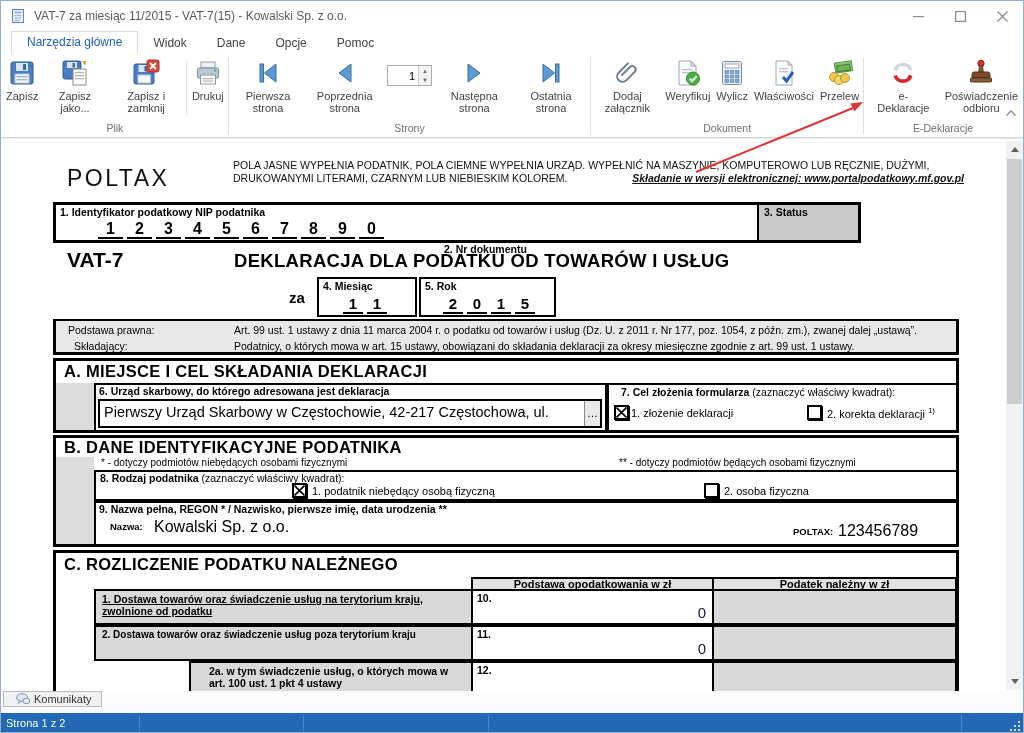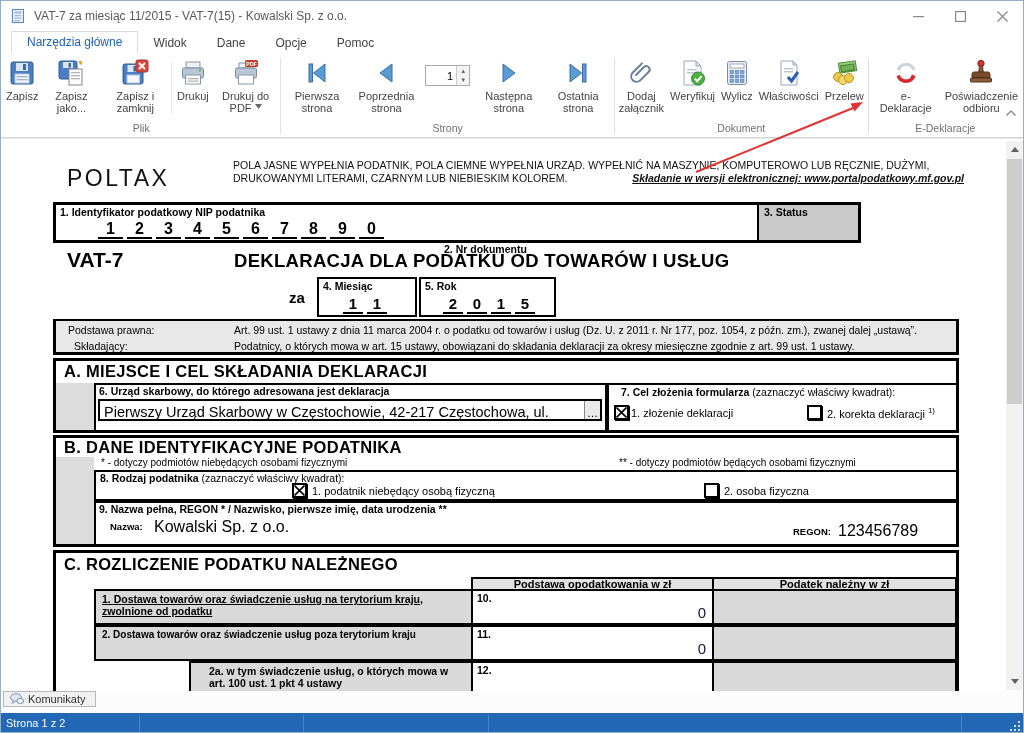--- a/index.html
+++ b/index.html
@@ -59,21 +59,21 @@
 
   
   .vscroll { position:absolute; right:0; top:2px; width:17px; height:549px; background:#f1f1f1; }
   .varrow { position:absolute; left:0; width:17px; height:17px; display:flex; align-items:center;
             justify-content:center; }
   .vthumb { position:absolute; left:1px; width:15px; background:#cdcdcd; }
 
   
   .komrow { height:22px; background:#fcfcfc; position:relative; }
   .komtab { position:absolute; left:2px; top:0; height:16px; display:flex; align-items:center;
-            gap:4px; padding:0 10px 0 6px; background:#f1f1f1; border:1px solid #b9b9b9;
+            gap:4px; padding:0 10px 0 12px; background:#f1f1f1; border:1px solid #b9b9b9;
             font-size:11px; color:#333; }
   .statusbar { height:21px; background:#2268b4; position:relative; color:#fff; font-size:11px; }
   .statusbar .stxt { position:absolute; left:5px; top:4px; }
   .sdiv { position:absolute; top:2px; bottom:2px; width:1px; background:#4d86c6; }
   .grip { position:absolute; right:2px; bottom:2px; width:12px; height:12px; }
 
   .annotation { position:absolute; left:690px; top:95px; z-index:60; pointer-events:none; }
 </style>
 </head>
 <body>
@@ -158,32 +158,20 @@
           <svg width="28" height="28" viewBox="0 0 28 28">
             <rect x="7" y="3" width="14" height="6" fill="#eef1f5" stroke="#8a97a5"></rect>
             <rect x="3.5" y="9" width="21" height="10" rx="1.5" fill="#b9c7d6" stroke="#7a8b9c"></rect>
             <rect x="6.5" y="16" width="15" height="9" fill="#fdfdfd" stroke="#8a97a5"></rect>
             <rect x="8.5" y="19" width="11" height="1.3" fill="#b5b5b5"></rect>
               <rect x="8.5" y="21.5" width="11" height="1.3" fill="#b5b5b5"></rect>
             <circle cx="21" cy="11.5" r="1.2" fill="#67b355"></circle>
           </svg>
           <span class="lbl">Drukuj</span>
         </div>
-        <div class="rbtn">
-          <svg width="28" height="28" viewBox="0 0 28 28">
-            <rect x="7" y="4" width="14" height="5" fill="#eef1f5" stroke="#8a97a5"></rect>
-            <rect x="3.5" y="9" width="21" height="10" rx="1.5" fill="#b9c7d6" stroke="#7a8b9c"></rect>
-            <rect x="6.5" y="16" width="15" height="9" fill="#fdfdfd" stroke="#8a97a5"></rect>
-            <rect x="13" y="1" width="13" height="7" rx="1.5" fill="#cc3a30"></rect>
-            <text x="19.5" y="6.6" font-size="5.4" fill="#fff" text-anchor="middle" font-family="Liberation Sans, sans-serif" font-weight="bold">PDF</text>
-          </svg>
-          <span class="lbl"><span>Drukuj do PDF</span> <svg width="7" height="5" viewBox="0 0 7 5">
-                <path d="M0 0 L7 0 L3.5 5 z" fill="#666"></path>
-              </svg></span>
-        </div>
       </div>
       <div class="rglabel">Plik</div>
     </div>
 
     <div class="rsep"></div>
 
     <div class="rgroup">
       <div class="rbuttons">
         <div class="rbtn">
           <svg width="28" height="28" viewBox="0 0 28 28">
@@ -367,21 +355,21 @@
         <div style="width:178px;padding-left:18px;">Składający:</div>
         <div>Podatnicy, o których mowa  w art. 15 ustawy, obowiązani do składania deklaracji za okresy miesięczne zgodnie z art. 99 ust. 1 ustawy.</div>
       </div>
     </div>
 
     <div class="blk" style="left:52px;top:219px;width:906px;height:75px;border-width:3px;">
       <div class="secttl" style="padding:1px 0 0 8px;height:22px;">A. MIEJSCE I CEL SKŁADANIA DEKLARACJI</div>
       <div class="abs" style="left:0;top:22px;bottom:0;width:38px;background:#dcdcdc;"></div>
       <div class="abs" style="left:38px;top:22px;width:513px;bottom:0;border:2px solid #000;border-bottom:0;">
         <div class="flab" style="position:absolute;left:3px;top:0;">6. Urząd skarbowy, do którego adresowana jest deklaracja</div>
-        <div class="abs" style="left:2px;top:14px;right:3px;height:22px;border:2px solid #000;background:#fff;display:flex;">
+        <div class="abs" style="left:2px;top:14px;right:3px;height:29px;border:2px solid #000;background:#fff;display:flex;">
           <div style="flex:1;font-size:14.5px;padding:3px 2px 0 4px;white-space:nowrap;overflow:hidden;">Pierwszy Urząd Skarbowy w Częstochowie, 42-217 Częstochowa, ul.</div>
           <div style="width:16px;border-left:1px solid #888;background:#e9e9e9;font-size:11px;text-align:center;line-height:24px;">…</div>
         </div>
       </div>
       <div class="abs" style="left:551px;top:22px;right:0;bottom:0;border-left:2px solid #000;border-top:2px solid #000;">
         <div style="font-size:10.5px;padding:1px 0 0 12px;"><b>7. Cel złożenia formularza</b><span> (zaznaczyć właściwy kwadrat):</span></div>
         <div class="abs" style="left:5px;top:20px;display:flex;align-items:center;gap:2px;">
           <span class="cb">
               <svg width="11" height="11" viewBox="0 0 11 11">
                 <path d="M0.5 0.5 L10.5 10.5 M10.5 0.5 L0.5 10.5" stroke="#000" stroke-width="1.6"></path>
@@ -413,21 +401,21 @@
         </div>
         <div class="abs" style="left:608px;top:11px;display:flex;align-items:center;gap:5px;">
           <span class="cb"></span>
           <span style="font-size:11px;">2. osoba fizyczna</span>
         </div>
       </div>
       <div class="abs" style="left:38px;top:63px;right:0;bottom:0;border:2px solid #000;border-right:0;border-bottom:0;">
         <div class="flab" style="position:absolute;left:3px;top:0;">9. Nazwa pełna, REGON * / Nazwisko, pierwsze imię, data urodzenia **</div>
         <div class="abs" style="left:14px;top:18px;font-size:9.5px;font-weight:bold;">Nazwa:</div>
         <div class="abs" style="left:58px;top:15px;font-size:16px;">Kowalski Sp. z o.o.</div>
-        <div class="abs" style="left:697px;top:23px;font-size:9.5px;font-weight:bold;">REGON:</div>
+        <div class="abs" style="left:697px;top:23px;font-size:9.5px;font-weight:bold;">POLTAX:</div>
         <div class="abs" style="left:742px;top:19px;font-size:16px;">123456789</div>
       </div>
     </div>
 
     <div class="blk" style="left:52px;top:411px;width:906px;height:160px;border-width:3px;">
       <div class="secttl" style="padding:2px 0 0 8px;height:24px;">C. ROZLICZENIE PODATKU NALEŻNEGO</div>
       <div class="abs" style="left:415px;top:24px;width:243px;height:14px;background:#e2e2e2;border:2px solid #000;font-size:11px;font-weight:bold;text-align:center;line-height:11px;">Podstawa opodatkowania w zł</div>
       <div class="abs" style="left:656px;top:24px;width:245px;height:14px;background:#e2e2e2;border:2px solid #000;font-size:11px;font-weight:bold;text-align:center;line-height:11px;">Podatek należny w zł</div>
 
       <div class="abs grayc" style="left:38px;top:36px;width:379px;height:36px;border:2px solid #000;font-size:10.5px;font-weight:bold;padding:2px 4px 0 6px;line-height:12px;text-decoration:underline;">1. Dostawa towarów oraz świadczenie usług na terytorium kraju, zwolnione od podatku</div>

